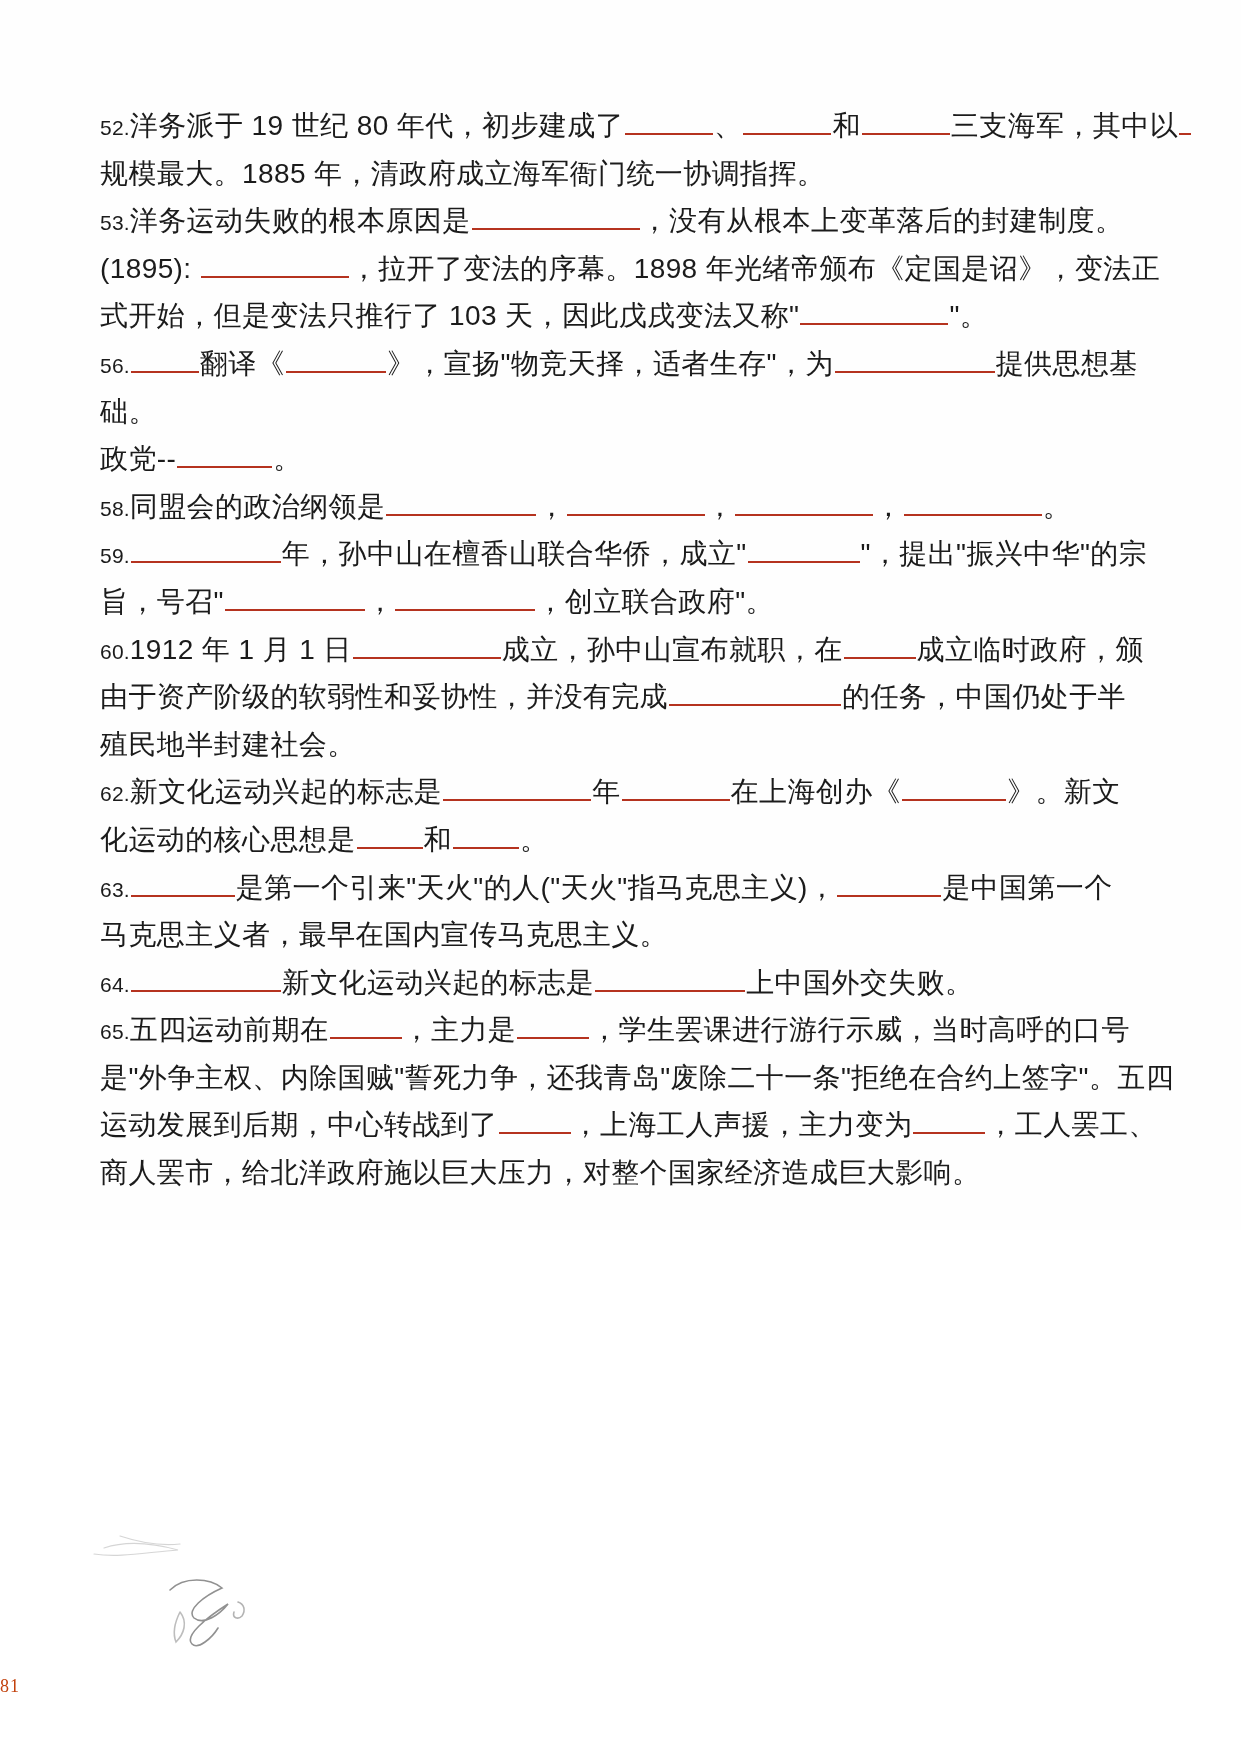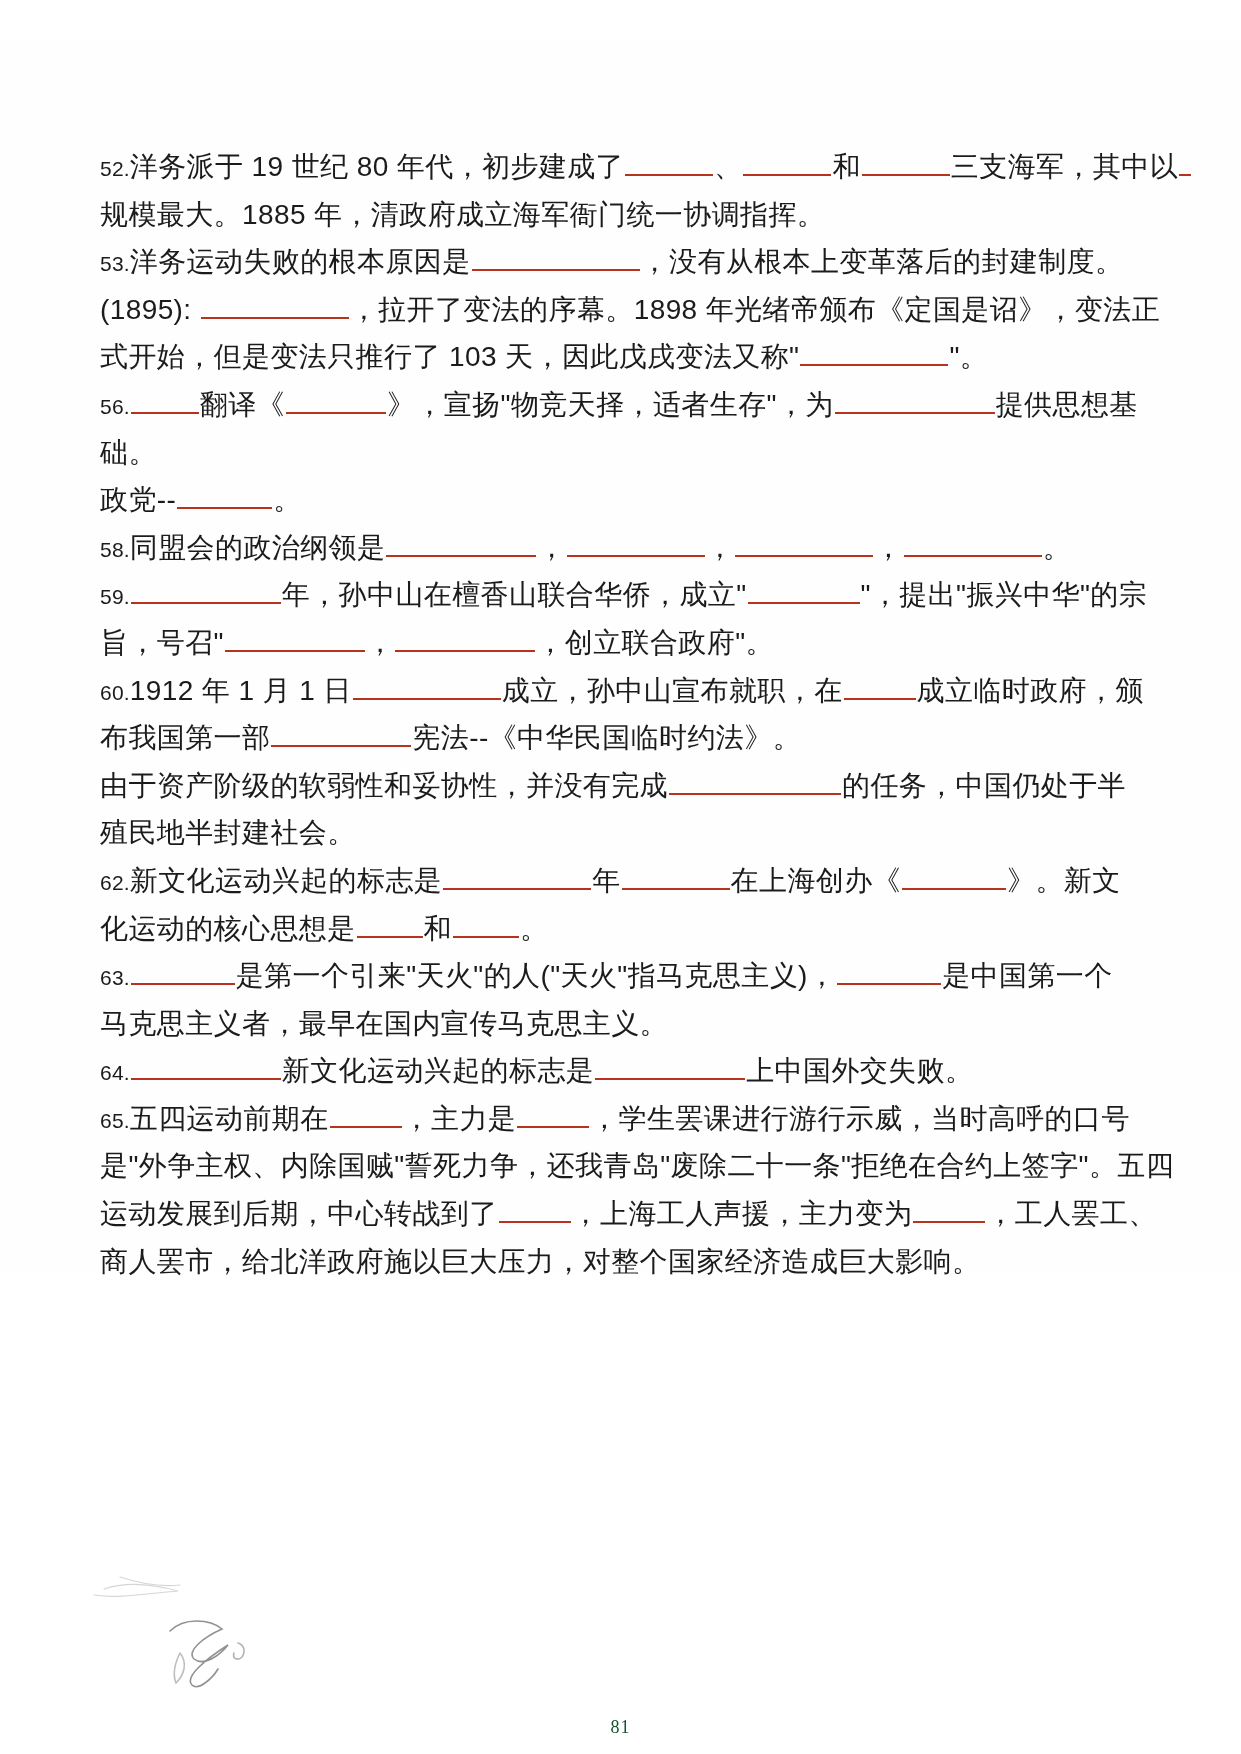--- a/index.html
+++ b/index.html
@@ -8,21 +8,20 @@
     background:#ffffff;
     position:relative;
     font-family:"Liberation Sans", sans-serif;
     color:#1b1b1b;
     overflow:hidden;
   }
   .page{
     position:absolute;
     left:0;top:0;width:1241px;height:1230px;
     background:#fefefe;
-    margin-top:41px;
   }
   .doc{
     position:absolute;
     left:100px;top:102px;
     width:1052px;
     font-size:28px;
     line-height:47.6px;
   }
   .line{
     white-space:nowrap;
@@ -36,24 +35,23 @@
   .blank{
     display:inline-block;
     height:4px;               
     border-bottom:2.5px solid #b5331f;
     margin:0 1px;
   }
   .footer-pageno{
     position:absolute;
     left:0;right:0;
     top:1676px;
-    text-align:center;
     font-family:"Liberation Serif", serif;
     font-size:18px;
-    color:#14532d;
+    color:#c2410c;
     letter-spacing:1px;
   }
   .scribble-layer{
     position:absolute;left:0;top:0;width:1241px;height:1754px;
     pointer-events:none;
   }
 </style>
 </head>
 <body>
 
@@ -65,21 +63,20 @@
       <div class="line"><span class="num">53.</span><span>洋务运动失败的根本原因是</span><span class="blank" style="width: 168px; border-bottom-color: rgb(181, 51, 31);"></span><span>，没有从根本上变革落后的封建制度。</span></div>
       <div class="line"><span>(1895): </span><span class="blank" style="width: 148px; border-bottom-color: rgb(181, 51, 31);"></span><span>，拉开了变法的序幕。1898 年光绪帝颁布《定国是诏》，变法正</span></div>
       <div class="line"><span>式开始，但是变法只推行了 103 天，因此戊戌变法又称"</span><span class="blank" style="width: 148px; border-bottom-color: rgb(181, 51, 31);"></span><span>"。</span></div>
       <div class="line"><span class="num">56.</span><span class="blank" style="width: 68px; border-bottom-color: rgb(181, 51, 31);"></span><span>翻译《</span><span class="blank" style="width: 100px; border-bottom-color: rgb(181, 51, 31);"></span><span>》，宣扬"物竞天择，适者生存"，为</span><span class="blank" style="width: 160px; border-bottom-color: rgb(181, 51, 31);"></span><span>提供思想基</span></div>
       <div class="line"><span>础。</span></div>
       <div class="line"><span>政党--</span><span class="blank" style="width: 95px; border-bottom-color: rgb(181, 51, 31);"></span><span>。</span></div>
       <div class="line"><span class="num">58.</span><span>同盟会的政治纲领是</span><span class="blank" style="width: 150px; border-bottom-color: rgb(181, 51, 31);"></span><span>，</span><span class="blank" style="width: 138px; border-bottom-color: rgb(181, 51, 31);"></span><span>，</span><span class="blank" style="width: 138px; border-bottom-color: rgb(181, 51, 31);"></span><span>，</span><span class="blank" style="width: 138px; border-bottom-color: rgb(181, 51, 31);"></span><span>。</span></div>
       <div class="line"><span class="num">59.</span><span class="blank" style="width: 150px; border-bottom-color: rgb(181, 51, 31);"></span><span>年，孙中山在檀香山联合华侨，成立"</span><span class="blank" style="width: 112px; border-bottom-color: rgb(181, 51, 31);"></span><span>"，提出"振兴中华"的宗</span></div>
       <div class="line"><span>旨，号召"</span><span class="blank" style="width: 140px; border-bottom-color: rgb(181, 51, 31);"></span><span>，</span><span class="blank" style="width: 140px; border-bottom-color: rgb(181, 51, 31);"></span><span>，创立联合政府"。</span></div>
       <div class="line"><span class="num">60.</span><span>1912 年 1 月 1 日</span><span class="blank" style="width: 148px; border-bottom-color: rgb(181, 51, 31);"></span><span>成立，孙中山宣布就职，在</span><span class="blank" style="width: 72px; border-bottom-color: rgb(181, 51, 31);"></span><span>成立临时政府，颁</span></div>
-      <div class="line"><span>布我国第一部</span><span class="blank" style="width: 140px; border-bottom-color: rgb(181, 51, 31);"></span><span>宪法--《中华民国临时约法》。</span></div>
       <div class="line"><span>由于资产阶级的软弱性和妥协性，并没有完成</span><span class="blank" style="width: 172px; border-bottom-color: rgb(181, 51, 31);"></span><span>的任务，中国仍处于半</span></div>
       <div class="line"><span>殖民地半封建社会。</span></div>
       <div class="line"><span class="num">62.</span><span>新文化运动兴起的标志是</span><span class="blank" style="width: 148px; border-bottom-color: rgb(181, 51, 31);"></span><span>年</span><span class="blank" style="width: 108px; border-bottom-color: rgb(181, 51, 31);"></span><span>在上海创办《</span><span class="blank" style="width: 104px; border-bottom-color: rgb(181, 51, 31);"></span><span>》。新文</span></div>
       <div class="line"><span>化运动的核心思想是</span><span class="blank" style="width: 66px; border-bottom-color: rgb(181, 51, 31);"></span><span>和</span><span class="blank" style="width: 66px; border-bottom-color: rgb(181, 51, 31);"></span><span>。</span></div>
       <div class="line"><span class="num">63.</span><span class="blank" style="width: 104px; border-bottom-color: rgb(181, 51, 31);"></span><span>是第一个引来"天火"的人("天火"指马克思主义)，</span><span class="blank" style="width: 104px; border-bottom-color: rgb(181, 51, 31);"></span><span>是中国第一个</span></div>
       <div class="line"><span>马克思主义者，最早在国内宣传马克思主义。</span></div>
       <div class="line"><span class="num">64.</span><span class="blank" style="width: 150px; border-bottom-color: rgb(181, 51, 31);"></span><span>新文化运动兴起的标志是</span><span class="blank" style="width: 150px; border-bottom-color: rgb(181, 51, 31);"></span><span>上中国外交失败。</span></div>
       <div class="line"><span class="num">65.</span><span>五四运动前期在</span><span class="blank" style="width: 72px; border-bottom-color: rgb(181, 51, 31);"></span><span>，主力是</span><span class="blank" style="width: 72px; border-bottom-color: rgb(181, 51, 31);"></span><span>，学生罢课进行游行示威，当时高呼的口号</span></div>
       <div class="line"><span>是"外争主权、内除国贼"誓死力争，还我青岛"废除二十一条"拒绝在合约上签字"。五四</span></div>
       <div class="line"><span>运动发展到后期，中心转战到了</span><span class="blank" style="width: 72px; border-bottom-color: rgb(181, 51, 31);"></span><span>，上海工人声援，主力变为</span><span class="blank" style="width: 72px; border-bottom-color: rgb(181, 51, 31);"></span><span>，工人罢工、</span></div>

